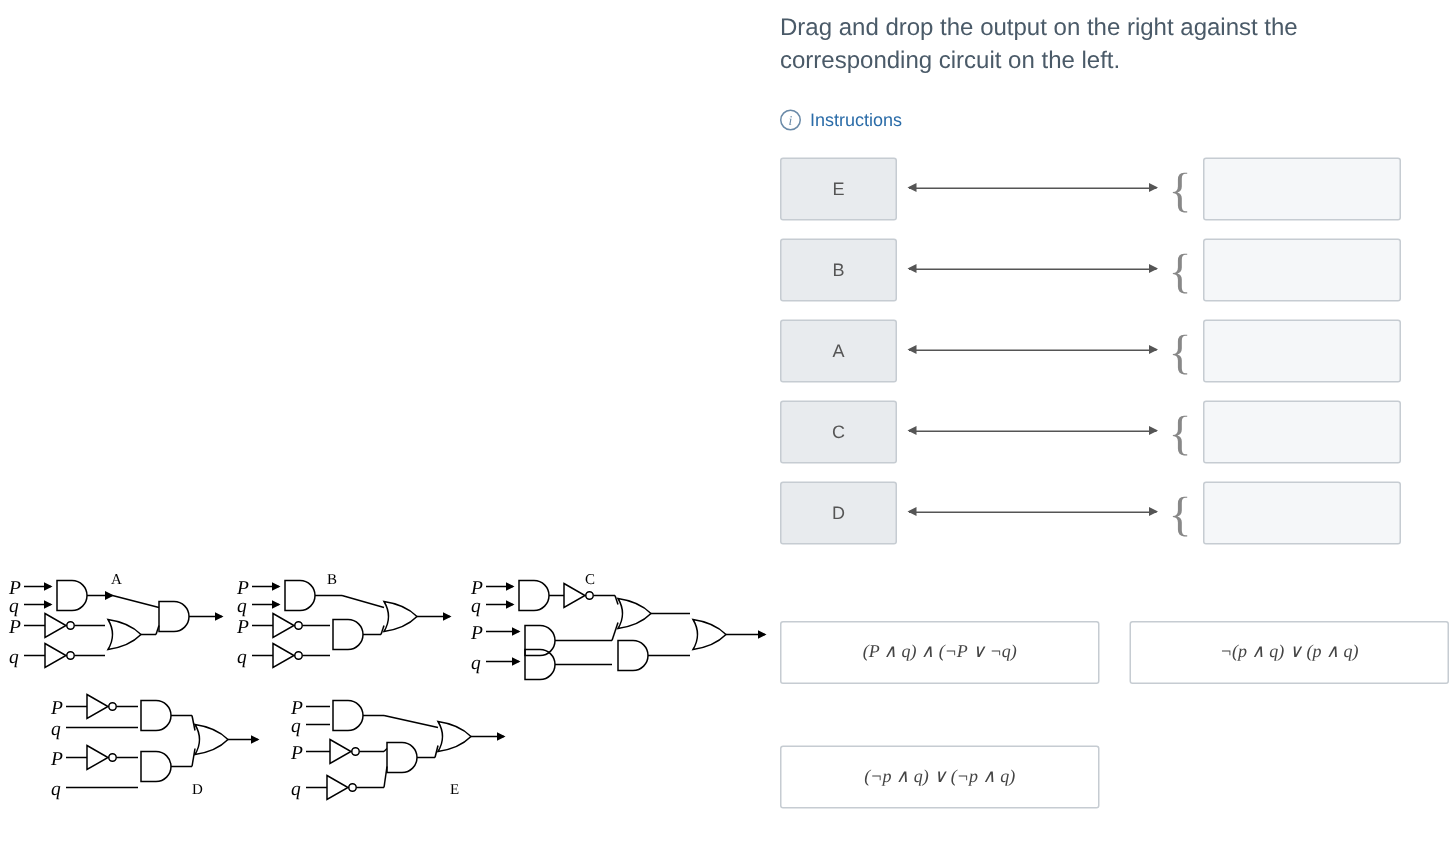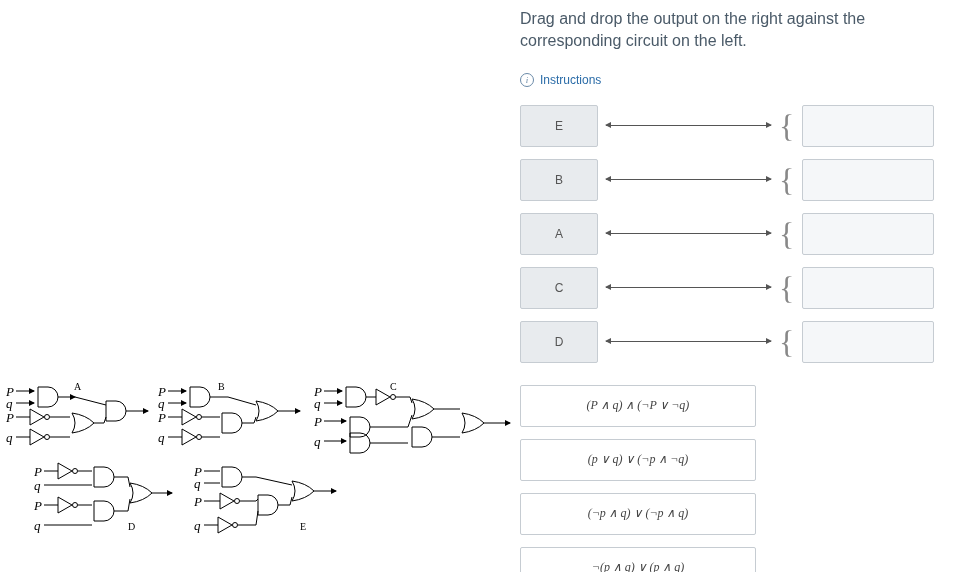--- a/index.html
+++ b/index.html
@@ -95,33 +95,34 @@
       border: 1px solid #c6ccd2;
       border-radius: 2px;
     }
     .answers {
       display: flex;
       flex-wrap: wrap;
       gap: 12px 20px;
       margin-top: 22px;
     }
     .answer-option {
-      width: 236px;
+      width: 213px;
       height: 42px;
       border: 1px solid #c6ccd2;
       border-radius: 2px;
       display: flex;
       align-items: center;
       justify-content: center;
       font-size: 12px;
       color: #444;
       background: #fff;
       cursor: grab;
       font-style: italic;
       font-family: Georgia, "Times New Roman", serif;
+      margin-top: 29px;
     }
     .circuits {
       position: absolute;
       left: 0;
       top: 385px;
       width: 520px;
       height: 180px;
       font-family: Georgia, "Times New Roman", serif;
       font-style: italic;
       font-size: 13px;
@@ -173,23 +174,22 @@
     <div class="match-row">
       <div class="match-source">D</div>
       <div class="match-line"></div>
       <div class="match-brace">{</div>
       <div class="match-target"></div>
     </div>
   </div>
 
   <div class="answers">
     <div class="answer-option">(P ∧ q) ∧ (¬P ∨ ¬q)</div>
-    <div class="answer-option">(p ∨ q) ∨ (¬p ∧ ¬q)</div>
+    <div class="answer-option">¬(p ∧ q) ∨ (p ∧ q)</div>
     <div class="answer-option">(¬p ∧ q) ∨ (¬p ∧ q)</div>
-    <div class="answer-option">¬(p ∧ q) ∨ (p ∧ q)</div>
   </div>
 </div>
 
 <div class="circuits">
   <svg width="520" height="180">
     <defs>
       <g id="and-gate">
         <path d="M0 0 L10 0 A10 10 0 0 1 10 20 L0 20 Z" fill="none" stroke="#000" stroke-width="1"></path>
       </g>
       <g id="or-gate">

